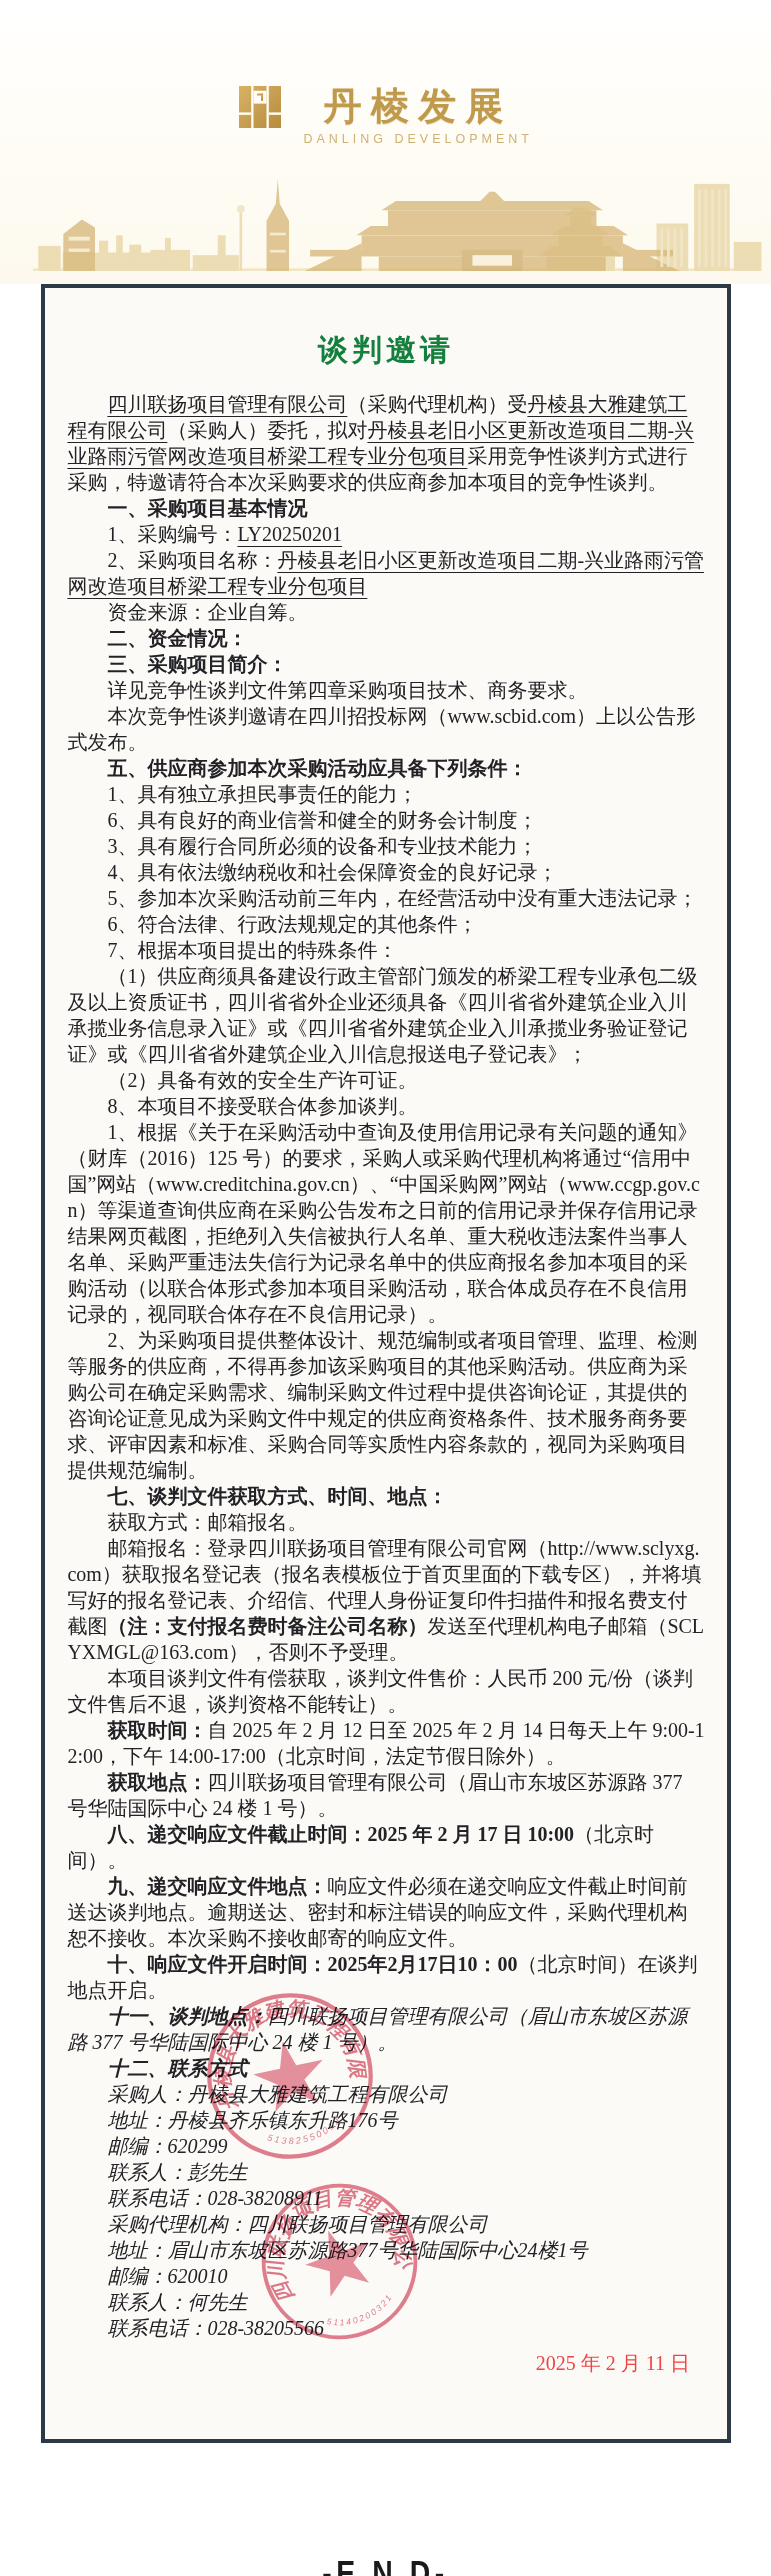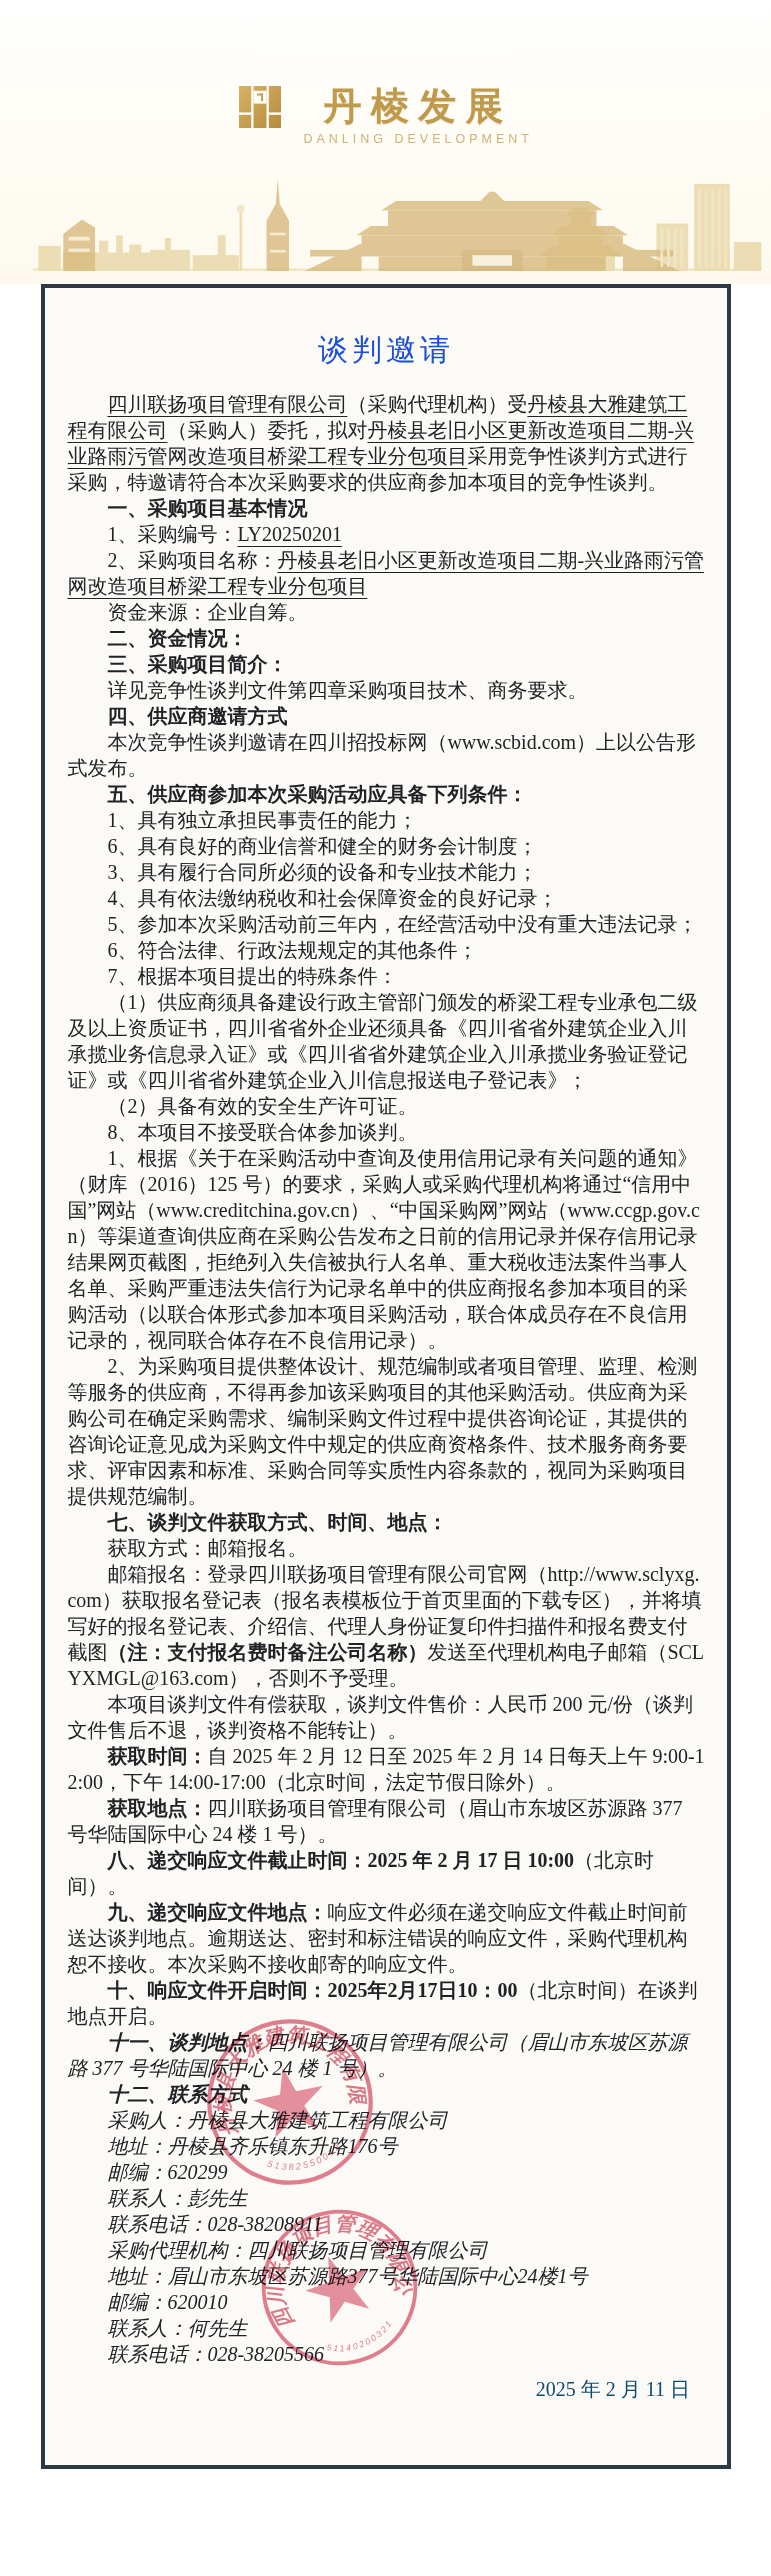--- a/index.html
+++ b/index.html
@@ -15,32 +15,32 @@
     justify-content:center;align-items:flex-start;gap:22.4px;}
   .brand-text{display:flex;flex-direction:column;align-items:center;}
   .brand-name{font-size:38px;font-weight:700;color:#c09a4c;letter-spacing:9.2px;
     line-height:41px;text-shadow:0 0.7px 0.7px rgba(190,150,70,.35);}
   .brand-sub{font-size:12.5px;color:#cdb273;letter-spacing:4px;margin-top:5.3px;
     font-family:"Liberation Sans","DejaVu Sans",sans-serif;}
   .skyline{position:absolute;left:0;bottom:13px;}
   
   .doc-frame{margin:0 41px;border:4px solid #2c3a47;background:#fbfaf7;
     padding:25px 22.4px 63px;position:relative;}
-  .doc-title{text-align:center;font-size:30px;font-weight:400;color:#1d4ed8;
+  .doc-title{text-align:center;font-size:30px;font-weight:700;color:#15803d;
     letter-spacing:4px;margin:17px 0 20px;}
   p.line{font-size:20px;line-height:26px;margin:0;text-indent:2em;
     word-break:break-all;color:#222226;}
   p.line .b{font-weight:700;}
   p.line .u{text-decoration:underline;text-underline-offset:4.6px;text-decoration-thickness:1.3px;}
   .seal-zone{position:relative;font-style:italic;}
   .stamp{position:absolute;mix-blend-mode:multiply;opacity:.88;pointer-events:none;}
   .stamp-1{top:-18.5px;left:132px;width:182px;height:182px;transform:rotate(-12deg);}
   .stamp-2{top:173px;left:187px;width:171px;height:171px;transform:rotate(-20deg);}
   .date-line{font-size:20px;line-height:26px;text-align:right;padding-right:14.5px;
-    margin-top:9.2px;color:#0c4a6e;}
+    margin-top:9.2px;color:#ef4444;}
   
   .footer{width:772px;height:230px;display:flex;justify-content:center;align-items:flex-start;}
   .end-mark{margin-top:111px;font-size:33px;font-weight:700;letter-spacing:5.3px;
     color:#1a1a1c;font-family:"Liberation Sans","DejaVu Sans",sans-serif;
     transform:scale(0.86,1.08);}
 </style>
 </head>
 <body>
 
 <div class="header">
@@ -139,21 +139,20 @@
 
   <div id="doc-body">
       <p class="line"><span class="u">四川联扬项目管理有限公司</span><span>（采购代理机构）受</span><span class="u">丹棱县大雅建筑工程有限公司</span><span>（采购人）委托，拟对</span><span class="u">丹棱县老旧小区更新改造项目二期-兴业路雨污管网改造项目桥梁工程专业分包项目</span><span>采用竞争性谈判方式进行采购，特邀请符合本次采购要求的供应商参加本项目的竞争性谈判。</span></p>
       <p class="line"><span class="b">一、采购项目基本情况</span></p>
       <p class="line"><span>1、采购编号：</span><span class="u">LY20250201</span></p>
       <p class="line"><span>2、采购项目名称：</span><span class="u">丹棱县老旧小区更新改造项目二期-兴业路雨污管网改造项目桥梁工程专业分包项目</span></p>
       <p class="line"><span>资金来源：企业自筹。</span></p>
       <p class="line"><span class="b">二、资金情况：</span></p>
       <p class="line"><span class="b">三、采购项目简介：</span></p>
       <p class="line"><span>详见竞争性谈判文件第四章采购项目技术、商务要求。</span></p>
-      <p class="line"><span class="b">四、供应商邀请方式</span></p>
       <p class="line"><span>本次竞争性谈判邀请在四川招投标网（www.scbid.com）上以公告形式发布。</span></p>
       <p class="line"><span class="b">五、供应商参加本次采购活动应具备下列条件：</span></p>
       <p class="line"><span>1、具有独立承担民事责任的能力；</span></p>
       <p class="line"><span>6、具有良好的商业信誉和健全的财务会计制度；</span></p>
       <p class="line"><span>3、具有履行合同所必须的设备和专业技术能力；</span></p>
       <p class="line"><span>4、具有依法缴纳税收和社会保障资金的良好记录；</span></p>
       <p class="line"><span>5、参加本次采购活动前三年内，在经营活动中没有重大违法记录；</span></p>
       <p class="line"><span>6、符合法律、行政法规规定的其他条件；</span></p>
       <p class="line"><span>7、根据本项目提出的特殊条件：</span></p>
       <p class="line"><span>（1）供应商须具备建设行政主管部门颁发的桥梁工程专业承包二级及以上资质证书，四川省省外企业还须具备《四川省省外建筑企业入川承揽业务信息录入证》或《四川省省外建筑企业入川承揽业务验证登记证》或《四川省省外建筑企业入川信息报送电子登记表》；</span></p>

